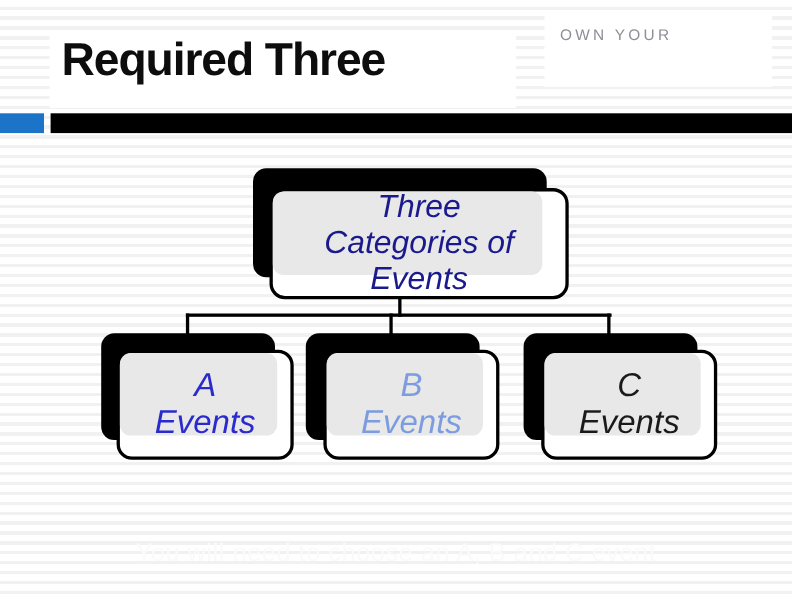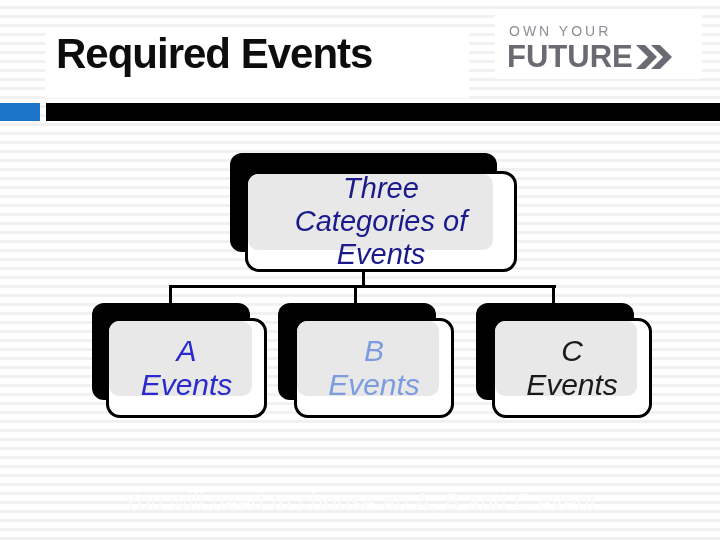--- a/index.html
+++ b/index.html
@@ -54,33 +54,24 @@
     text-align:center;font-size:23px;color:#fafafa;letter-spacing:0.5px;
     white-space:nowrap;
   }
 </style>
 </head>
 <body>
 
 <div class="slide">
 
   <div class="title-band"></div>
-  <div class="slide-title">Required Events</div>
+  <div class="slide-title">Required Three</div>
 
   <div class="logo-box">
     <div class="logo-tagline">OWN YOUR</div>
-    <div class="logo-row">
-      <span class="logo-wordmark">FUTURE</span>
-      <span class="logo-chevron">
-        <svg width="40" height="24" viewBox="0 0 40 24">
-          <polygon points="0,0 9,0 21,12 9,24 0,24 12,12" fill="#6a6a72"></polygon>
-          <polygon points="15,0 24,0 36,12 24,24 15,24 27,12" fill="#6a6a72"></polygon>
-        </svg>
-      </span>
-    </div>
   </div>
 
   <div class="bar-blue"></div>
   <div class="bar-black"></div>
 
   <div class="conn" style="left:362px;top:270px;width:3px;height:18px;"></div>
   <div class="conn" style="left:169px;top:285px;width:387px;height:3px;"></div>
   <div class="conn" style="left:169px;top:285px;width:3px;height:20px;"></div>
   <div class="conn" style="left:354px;top:285px;width:3px;height:20px;"></div>
   <div class="conn" style="left:552px;top:285px;width:3px;height:20px;"></div>

